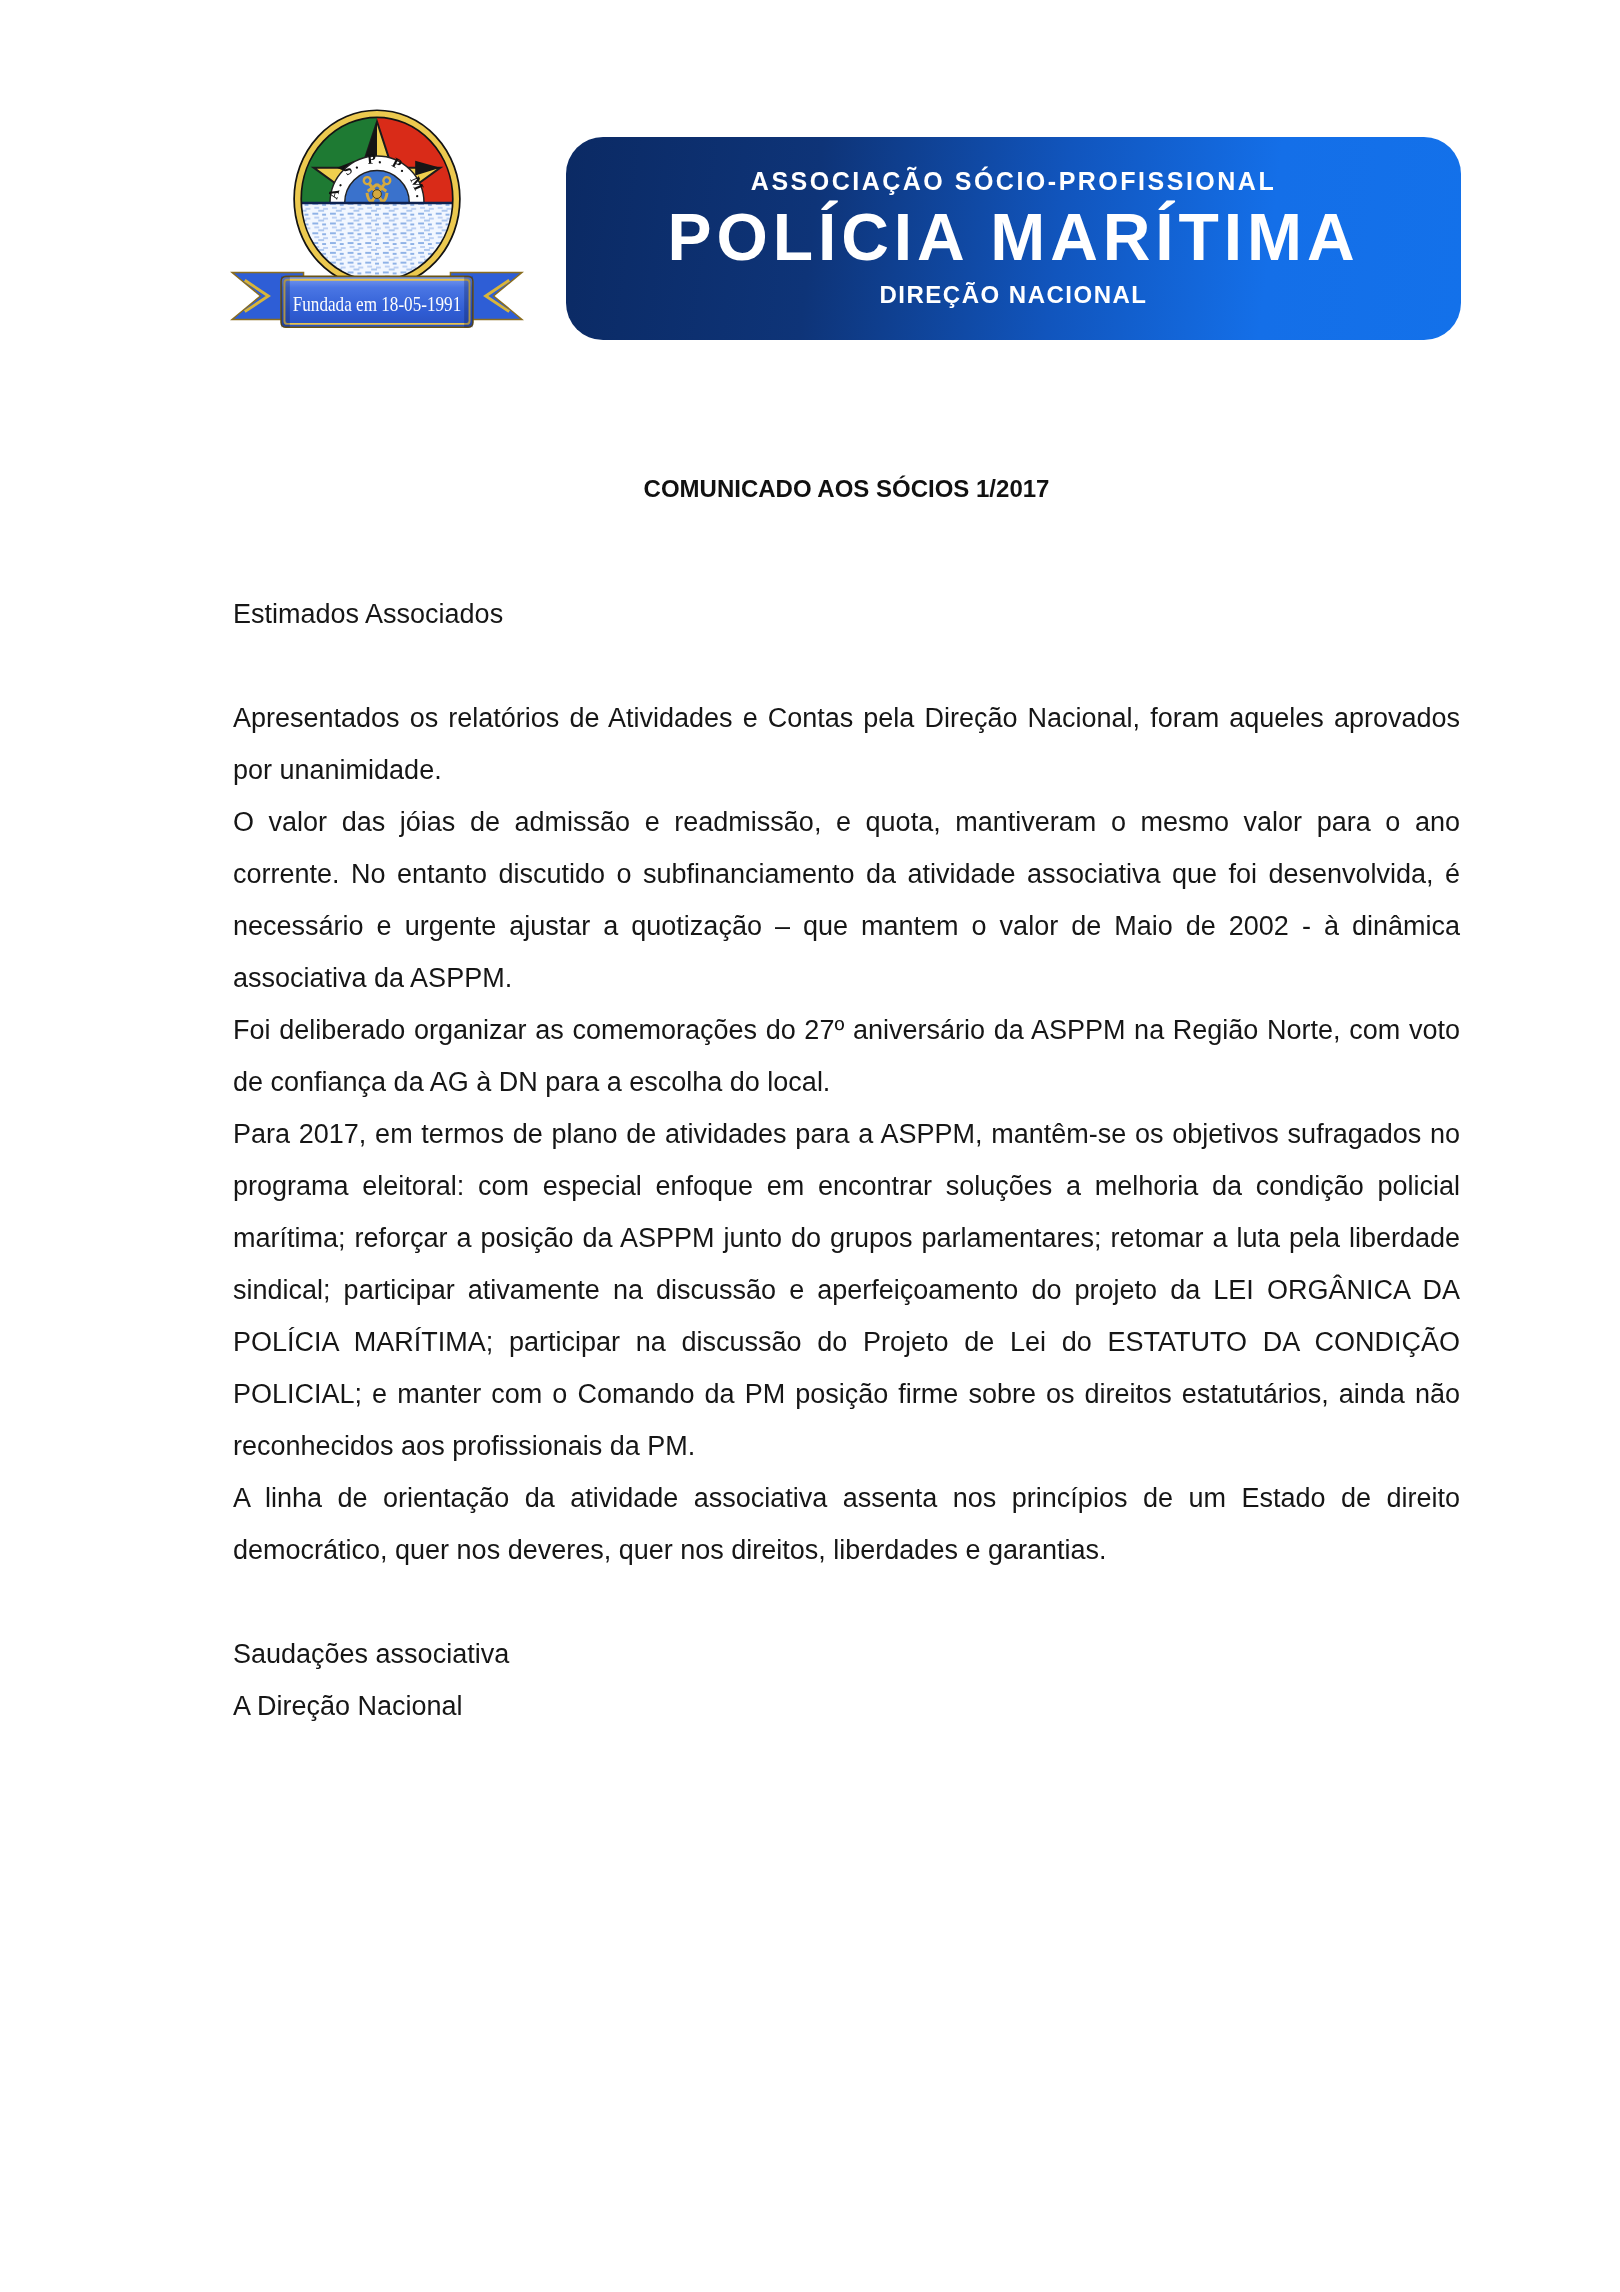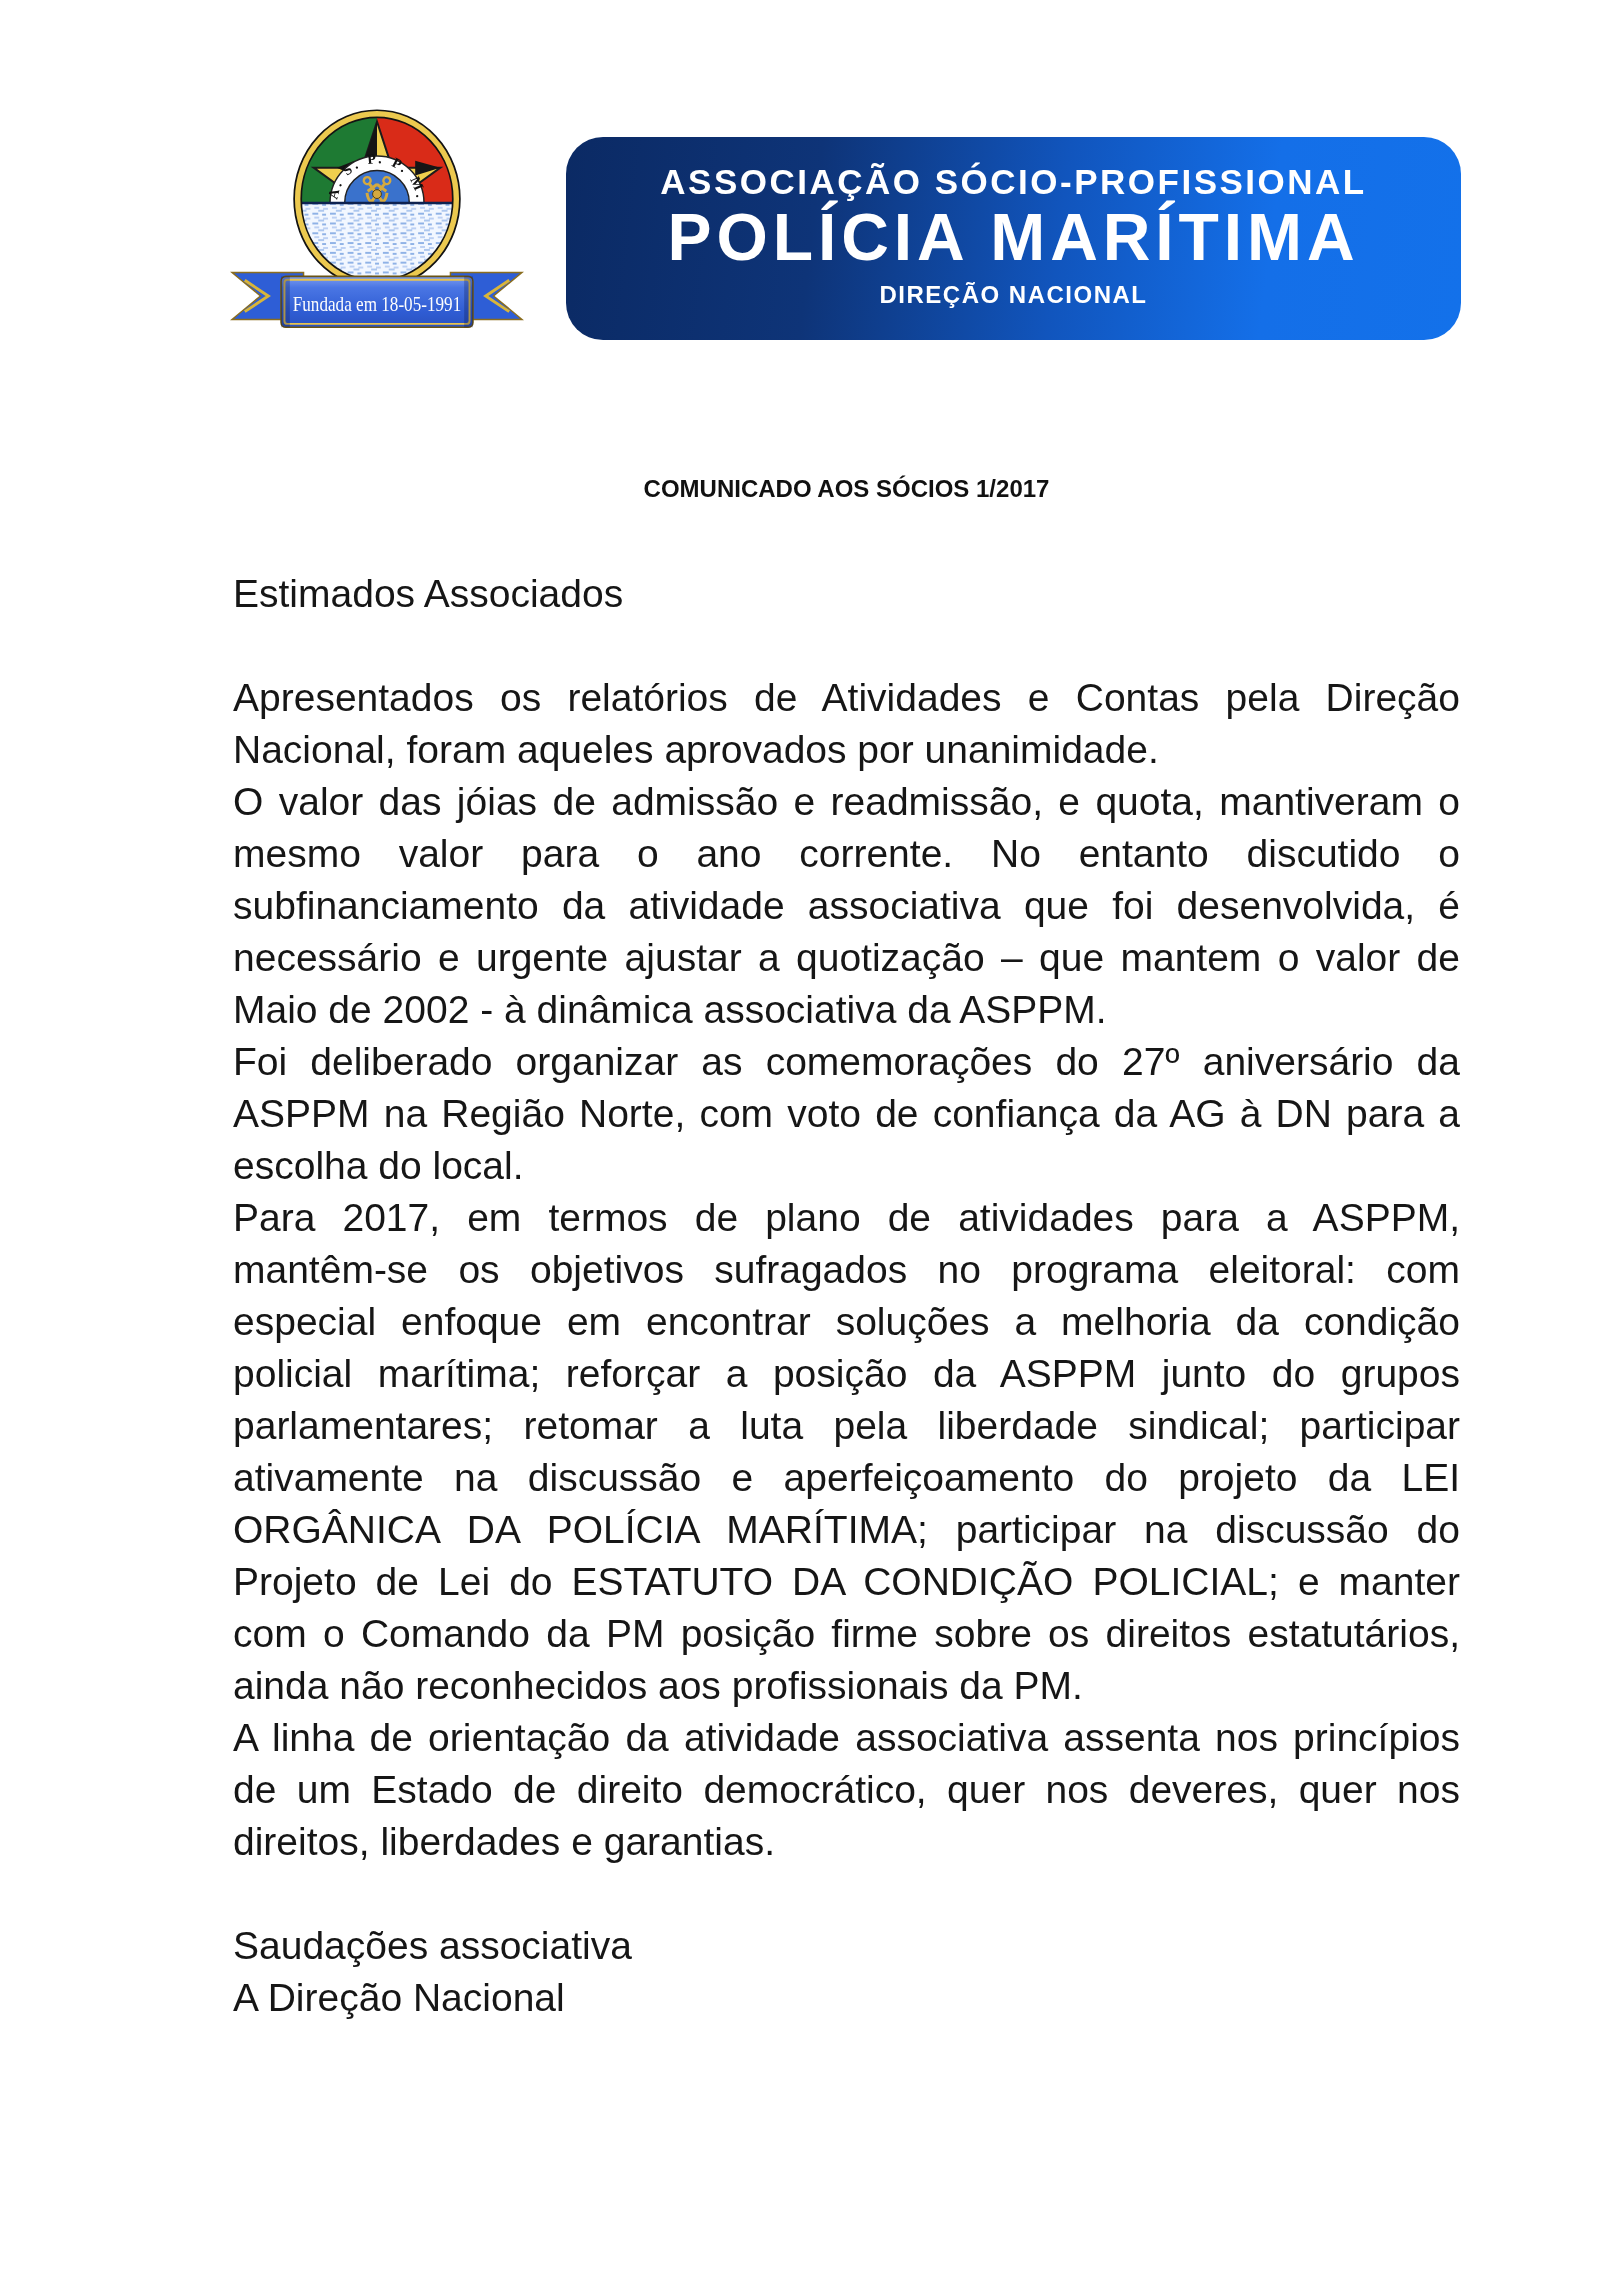--- a/index.html
+++ b/index.html
@@ -15,32 +15,32 @@
   .logo-wrap{
     position:absolute;left:223px;top:104px;width:308px;height:237px;
   }
   .org-banner{
     position:absolute;left:566px;top:137px;width:895px;height:203px;
     border-radius:37px;
     background:linear-gradient(97deg,#0b2a64 0%,#0e3478 28%,#1155bd 55%,#146fe8 78%,#1371ea 100%);
     display:flex;flex-direction:column;align-items:center;justify-content:center;
     color:#ffffff;text-align:center;
   }
-  .org-banner .l1{font-size:35px;font-weight:bold;letter-spacing:2.5px;line-height:43px;}
+  .org-banner .l1{font-size:25px;font-weight:bold;letter-spacing:2.5px;line-height:43px;}
   .org-banner .l2{font-size:66px;font-weight:bold;letter-spacing:4.9px;line-height:69px;}
   .org-banner .l3{font-size:24px;font-weight:bold;letter-spacing:1.5px;line-height:45px;}
   
   .doc-title{
     position:absolute;left:233px;top:469px;width:1227px;
     font-size:24px;font-weight:bold;color:#111;text-align:center;
     line-height:39px;
   }
   .doc-body{
-    position:absolute;left:233px;top:568px;width:1227px;
-    font-size:39px;color:#161616;line-height:52px;
+    position:absolute;left:233px;top:588px;width:1227px;
+    font-size:27px;color:#161616;line-height:52px;
   }
   .doc-body p{margin:0;}
   .doc-body p.just{text-align:justify;text-justify:inter-word;}
   .spacer{height:52px;}
 </style>
 </head>
 <body>
 
 <div class="page">
 

